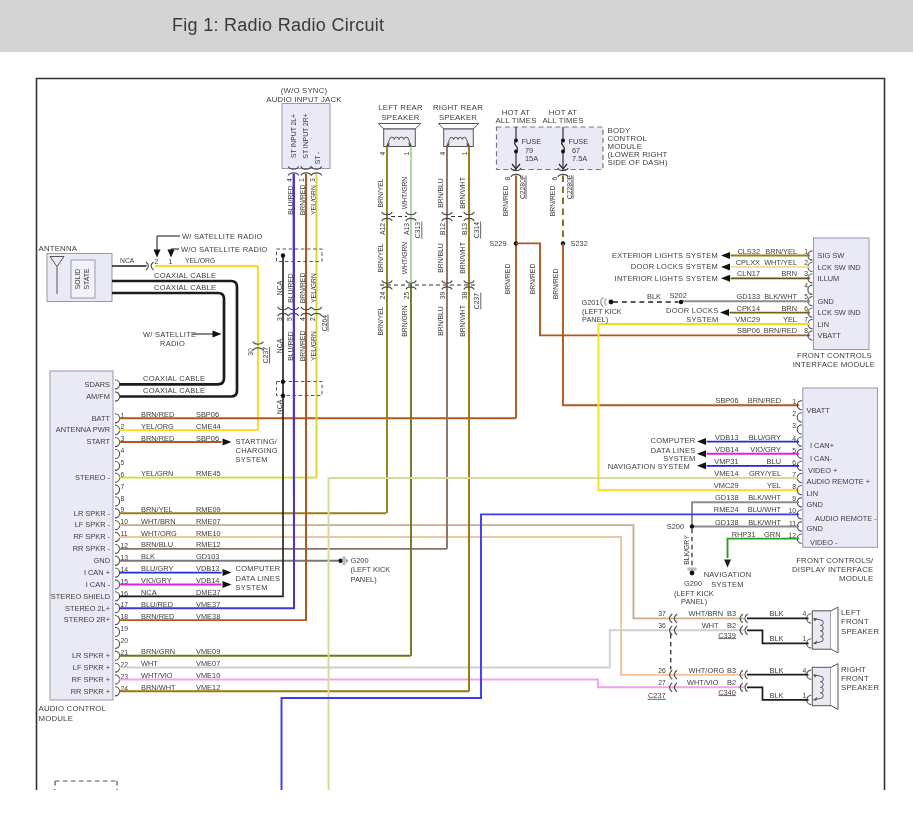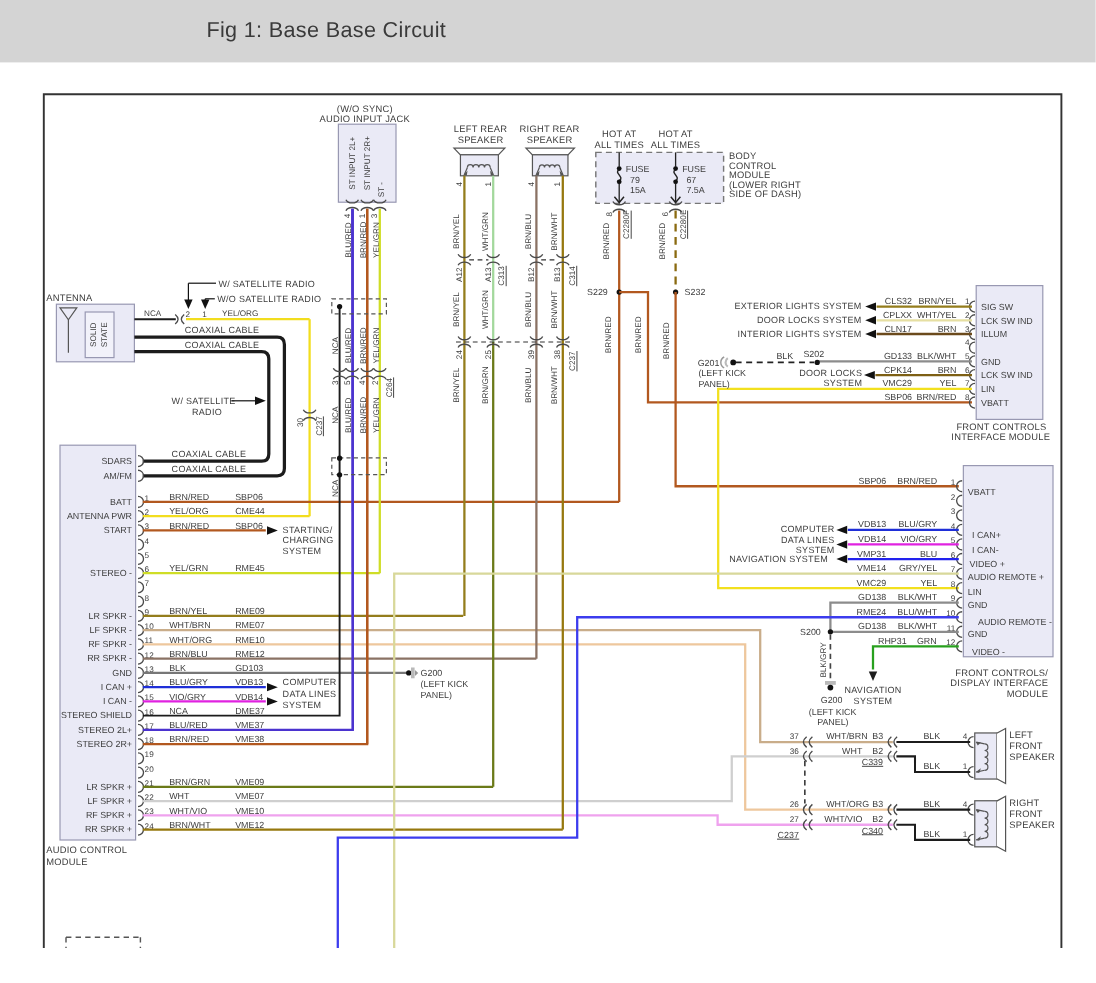--- a/index.html
+++ b/index.html
@@ -2,21 +2,21 @@
 <html><head><meta charset="utf-8">
 <style>
 html,body{margin:0;padding:0;background:#fff;width:913px;height:819px;overflow:hidden}
 body{font-family:"Liberation Sans",sans-serif}
 .hdr{position:absolute;left:0;top:0;width:913px;height:52px;background:#d4d4d4}
 .hdr span{position:absolute;left:172px;top:15px;font-size:18px;color:#3a3a3a;letter-spacing:0.28px}
 svg{position:absolute;left:0;top:0}
 </style></head>
 <body>
 <div class="hdr">
-    <span>Fig 1: Base Base Circuit</span>
+    <span>Fig 1: Radio Radio Circuit</span>
   </div>
 <svg width="913" height="819" viewBox="0 0 913 819" font-family="Liberation Sans, sans-serif">
 <text x="38.5" y="250.5" font-size="7.8" text-anchor="start" fill="#3d3d3d" letter-spacing="0.2">ANTENNA</text>
 <rect x="47" y="253.5" width="65" height="48" fill="#eaeaf6" stroke="#9898b2" stroke-width="1"></rect>
 <path d="M50,256.5 L64,256.5 L57,266.5 Z" stroke="#555" stroke-width="1" fill="none"></path>
 <line x1="57" y1="266.5" x2="57" y2="294" stroke="#555" stroke-width="1"></line>
 <rect x="71" y="260" width="24" height="38" fill="#f2f2fa" stroke="#9898b2" stroke-width="1"></rect>
 <text transform="translate(80,279) rotate(-90)" font-size="6.8" text-anchor="middle" fill="#3d3d3d">SOLID</text>
 <text transform="translate(89,279) rotate(-90)" font-size="6.8" text-anchor="middle" fill="#3d3d3d">STATE</text>
 <line x1="112" y1="266" x2="146.5" y2="266" stroke="#1c1c1c" stroke-width="1.6"></line>

